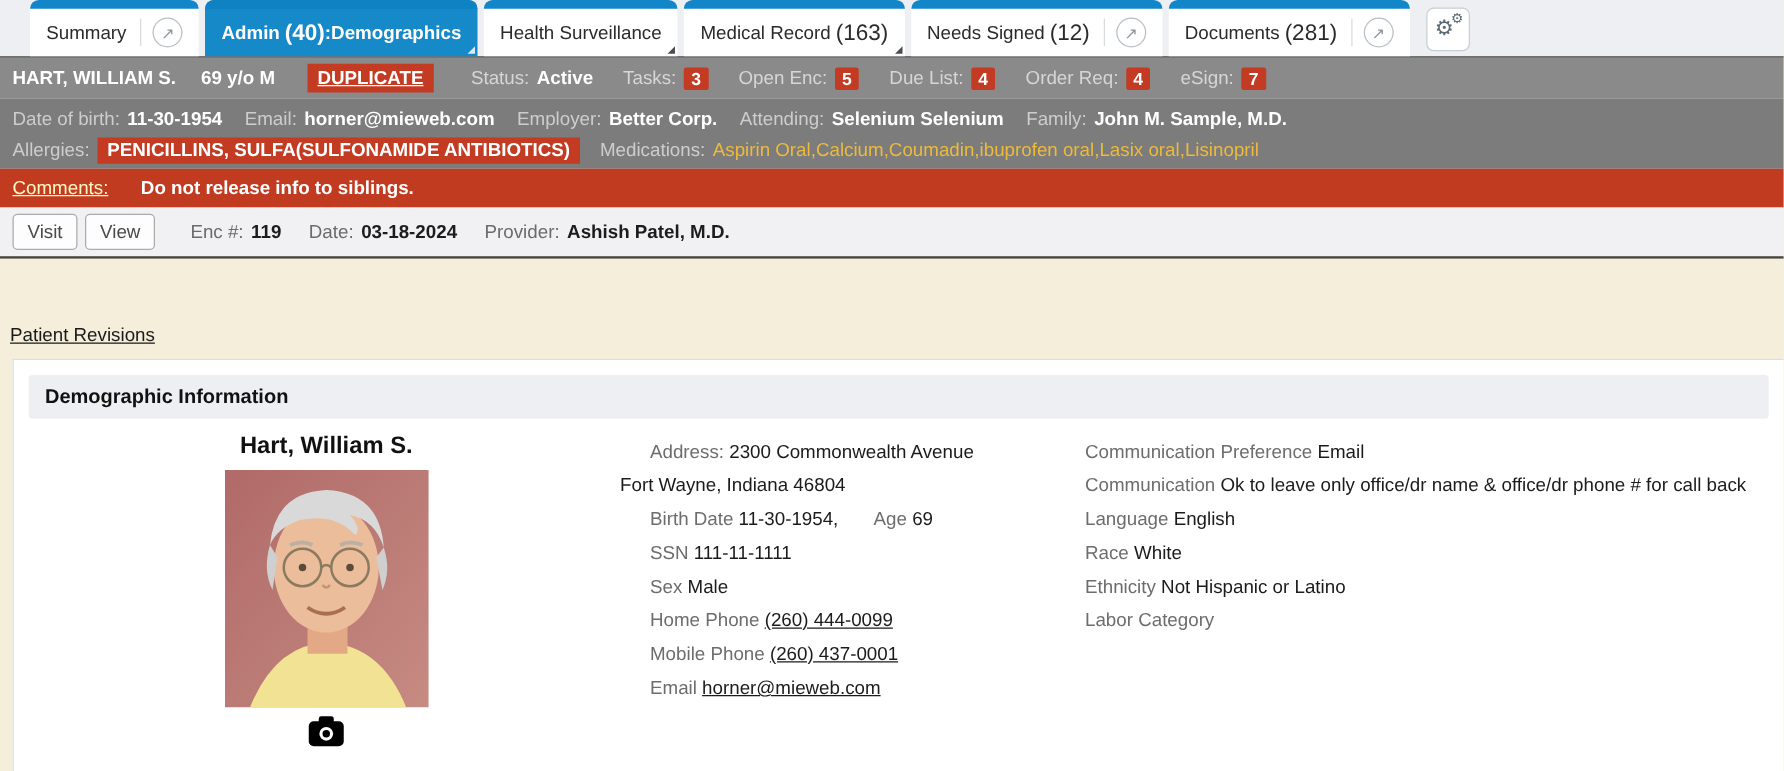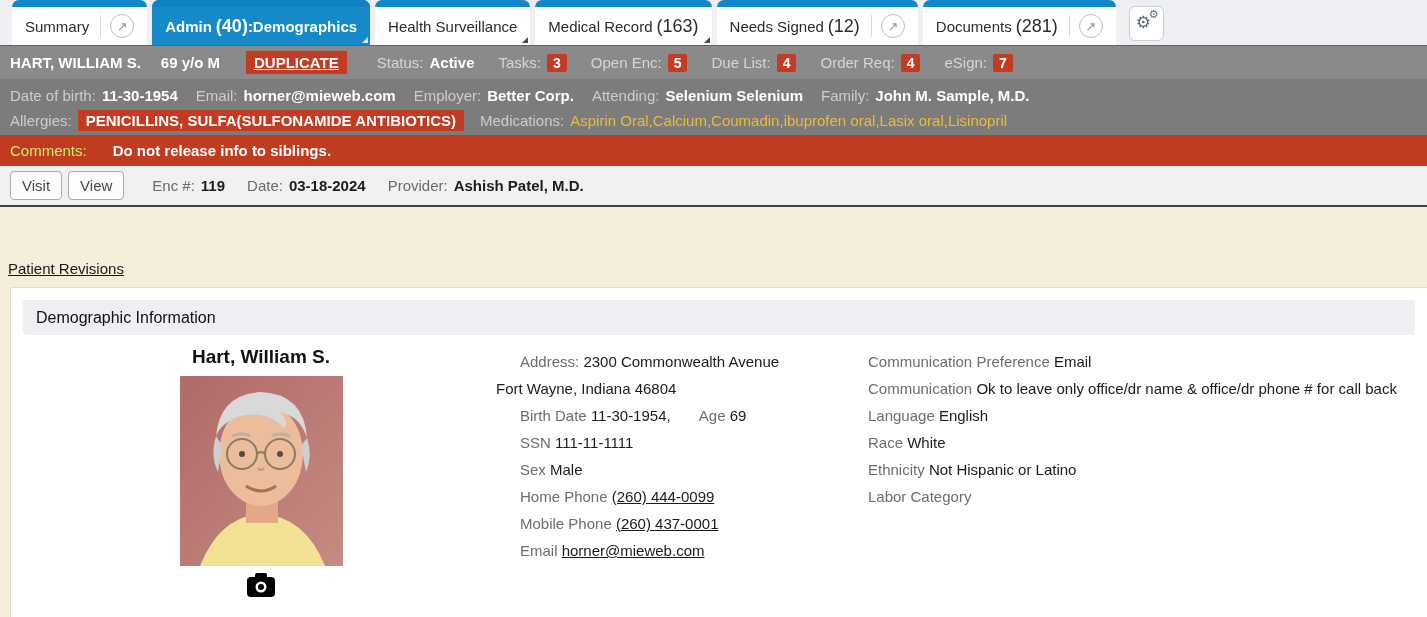--- a/index.html
+++ b/index.html
@@ -1,19 +1,19 @@
 <!DOCTYPE html>
 <html><head>
 <meta charset="utf-8">
 <style>
   * { margin:0; padding:0; box-sizing:border-box; }
   html,body { width:1427px; height:617px; overflow:hidden; font-family:"Liberation Sans", sans-serif; background:#f4eedb; }
 
   
-  .tabbar { height:45px; background:#edeff2; display:flex; align-items:flex-end; padding:0 0 0 12px; }
+  .tabbar { height:45px; background:#edeff2; display:flex; align-items:flex-end; padding:0 0 0 24px; }
   .tab { position:relative; margin-right:5px; border-radius:7px 7px 0 0; background:#fff; cursor:pointer; }
   .tab .strip { height:7px; background:#1286c8; border-radius:7px 7px 0 0; }
   .tab .tbody { height:38px; display:flex; align-items:center; padding:0 13px; font-size:15px; color:#2b2b2b; white-space:nowrap; }
   .tab.active { background:#1689c9; }
   .tab.active .strip { background:#0f82c4; }
   .tab.active .tbody { color:#fff; font-weight:bold; }
   .tab .count { font-size:18px; margin-left:4px; }
   .tab .suffix { }
   .tab .divider { width:1px; height:22px; background:#d9dcdf; margin:0 9px 0 11px; }
   .popout { width:24px; height:24px; border:1px solid #b9bfc4; border-radius:50%; display:flex; align-items:center; justify-content:center; color:#8d979e; font-size:13px; line-height:1; background:#fff; cursor:pointer; }
@@ -38,35 +38,35 @@
   .inforow { height:25px; display:flex; align-items:center; white-space:nowrap; }
   .ifield { margin-right:18px; }
   .ilabel { color:#cdcdcd; margin-right:6px; }
   .ivalue { color:#fff; font-weight:bold; }
   .allergybadge { background:#c23b22; color:#fff; font-weight:bold; padding:2px 8px; margin-right:16px; }
   .med { color:#ecba3d; cursor:pointer; }
   .med:not(:last-child)::after { content:", "; }
 
   
   .commentsbar { height:31px; background:#c13b21; display:flex; align-items:center; padding:0 10px; font-size:15px; }
-  .commentsbar .clabel { color:#bef264; margin-right:26px; }
+  .commentsbar .clabel { color:#fef9c3; margin-right:26px;text-decoration:underline; }
   .commentsbar .cvalue { color:#fff; font-weight:bold; }
 
   
   .encbar { height:41px; background:#f1f1f4; border-bottom:2px solid #45423a; display:flex; align-items:center; padding:0 10px; font-size:15px; }
   .encbtn { background:#fdfdfd; border:1px solid #ababab; border-radius:4px; color:#4a4a4a; font-size:15px; padding:5px 11px; margin-right:6px; font-family:"Liberation Sans", sans-serif; cursor:pointer; }
   .encfield { margin-left:22px; white-space:nowrap; }
   .elabel { color:#6b6b6b; margin-right:6px; }
   .evalue { color:#1c1c1c; font-weight:bold; }
 
   
   .content { position:relative; height:408px; background:#f4eedb; }
   .revlink { position:absolute; left:8px; top:53px; font-size:15px; color:#1a1a1a; text-decoration:underline; cursor:pointer; }
   .panel { position:absolute; left:10px; top:80px; width:1417px; height:340px; background:#fff; border:1px solid #ddd; border-right:none; border-bottom:none; }
-  .panel-header { margin:12px; height:35px; background:#edeff3; border-radius:3px; display:flex; align-items:center; padding:0 13px; font-size:16px; font-weight:normal; color:#111; }
+  .panel-header { margin:12px; height:35px; background:#edeff3; border-radius:3px; display:flex; align-items:center; padding:0 13px; font-size:16px; font-weight:bold; color:#111; }
   .col1 { position:absolute; left:110px; top:58px; width:280px; text-align:center; }
   .display-name { font-size:19px; font-weight:bold; color:#111; margin-bottom:8px; }
   .photo { width:163px; height:190px; margin:0 auto; display:block; }
   .camera-btn { margin-top:6px; background:none; border:none; cursor:pointer; }
   .col2 { position:absolute; left:485px; top:60px; font-size:15px; line-height:27px; white-space:nowrap; }
   .col3 { position:absolute; left:833px; top:60px; font-size:15px; line-height:27px; white-space:nowrap; }
   .dlabel { color:#6d6d6d;margin-left:24px; }
   .dvalue { color:#1b1b1b; }
   .dlink { color:#1b1b1b; text-decoration:underline; cursor:pointer; }
 </style>

